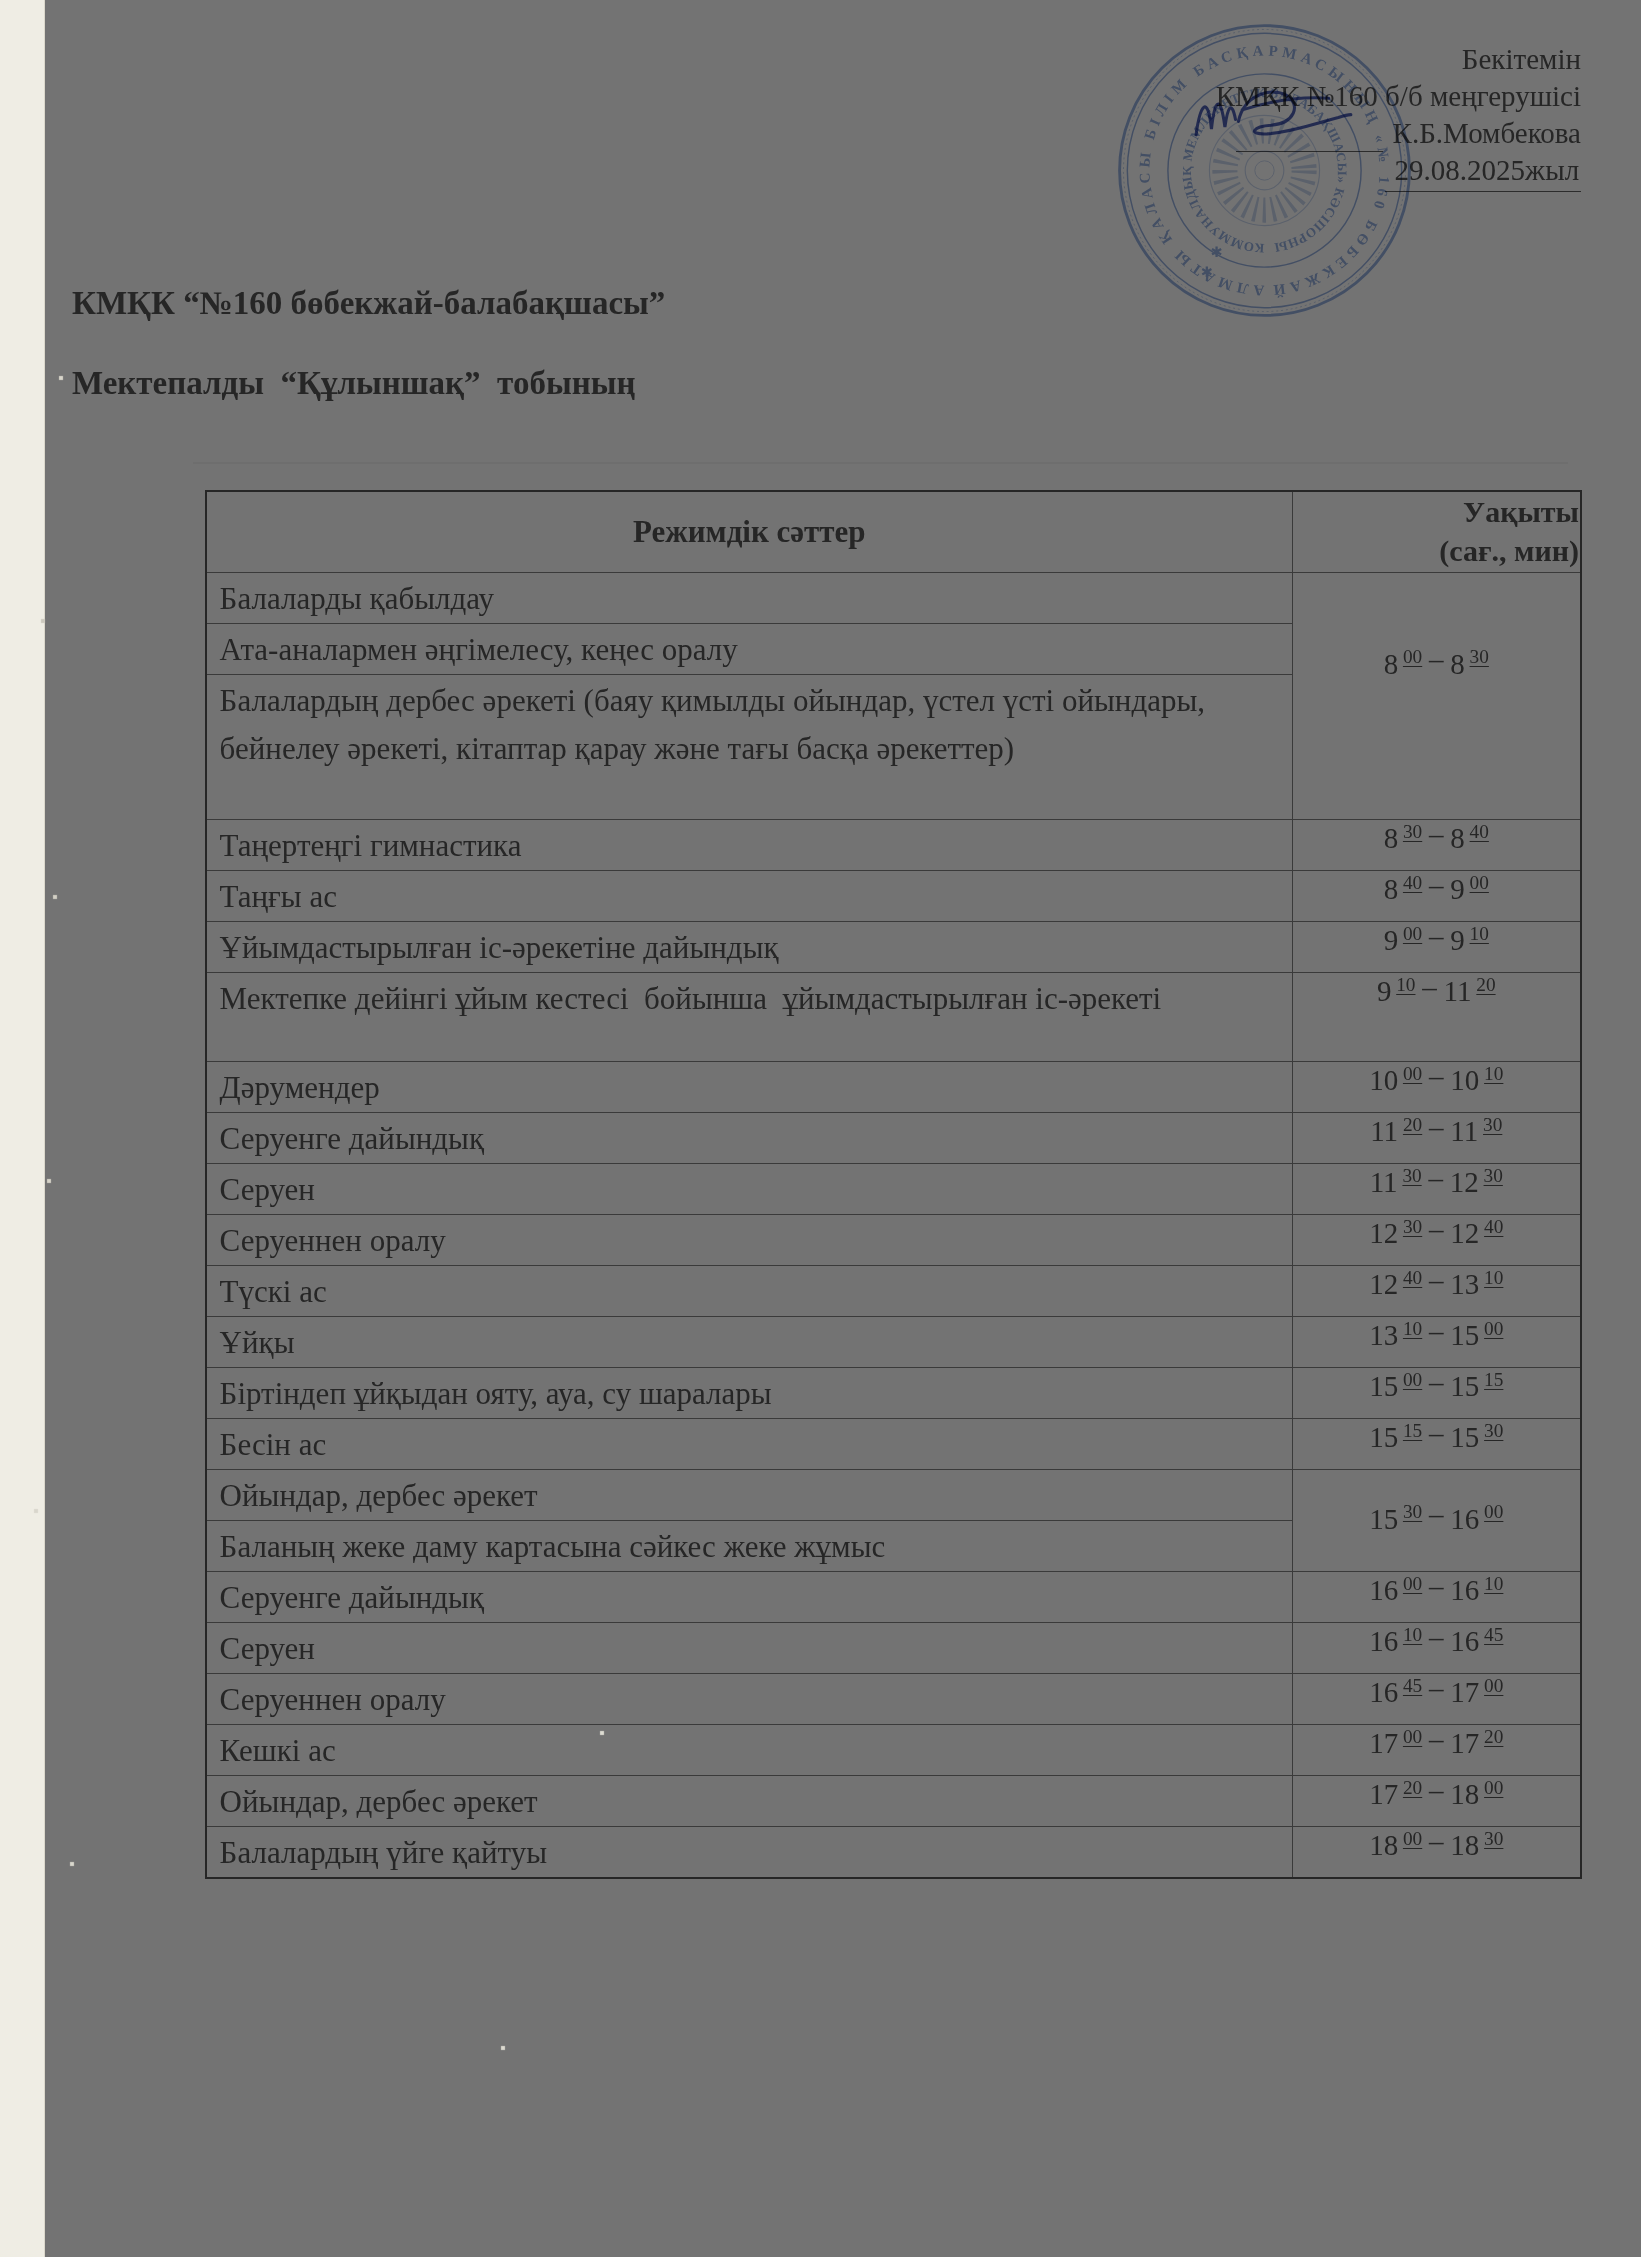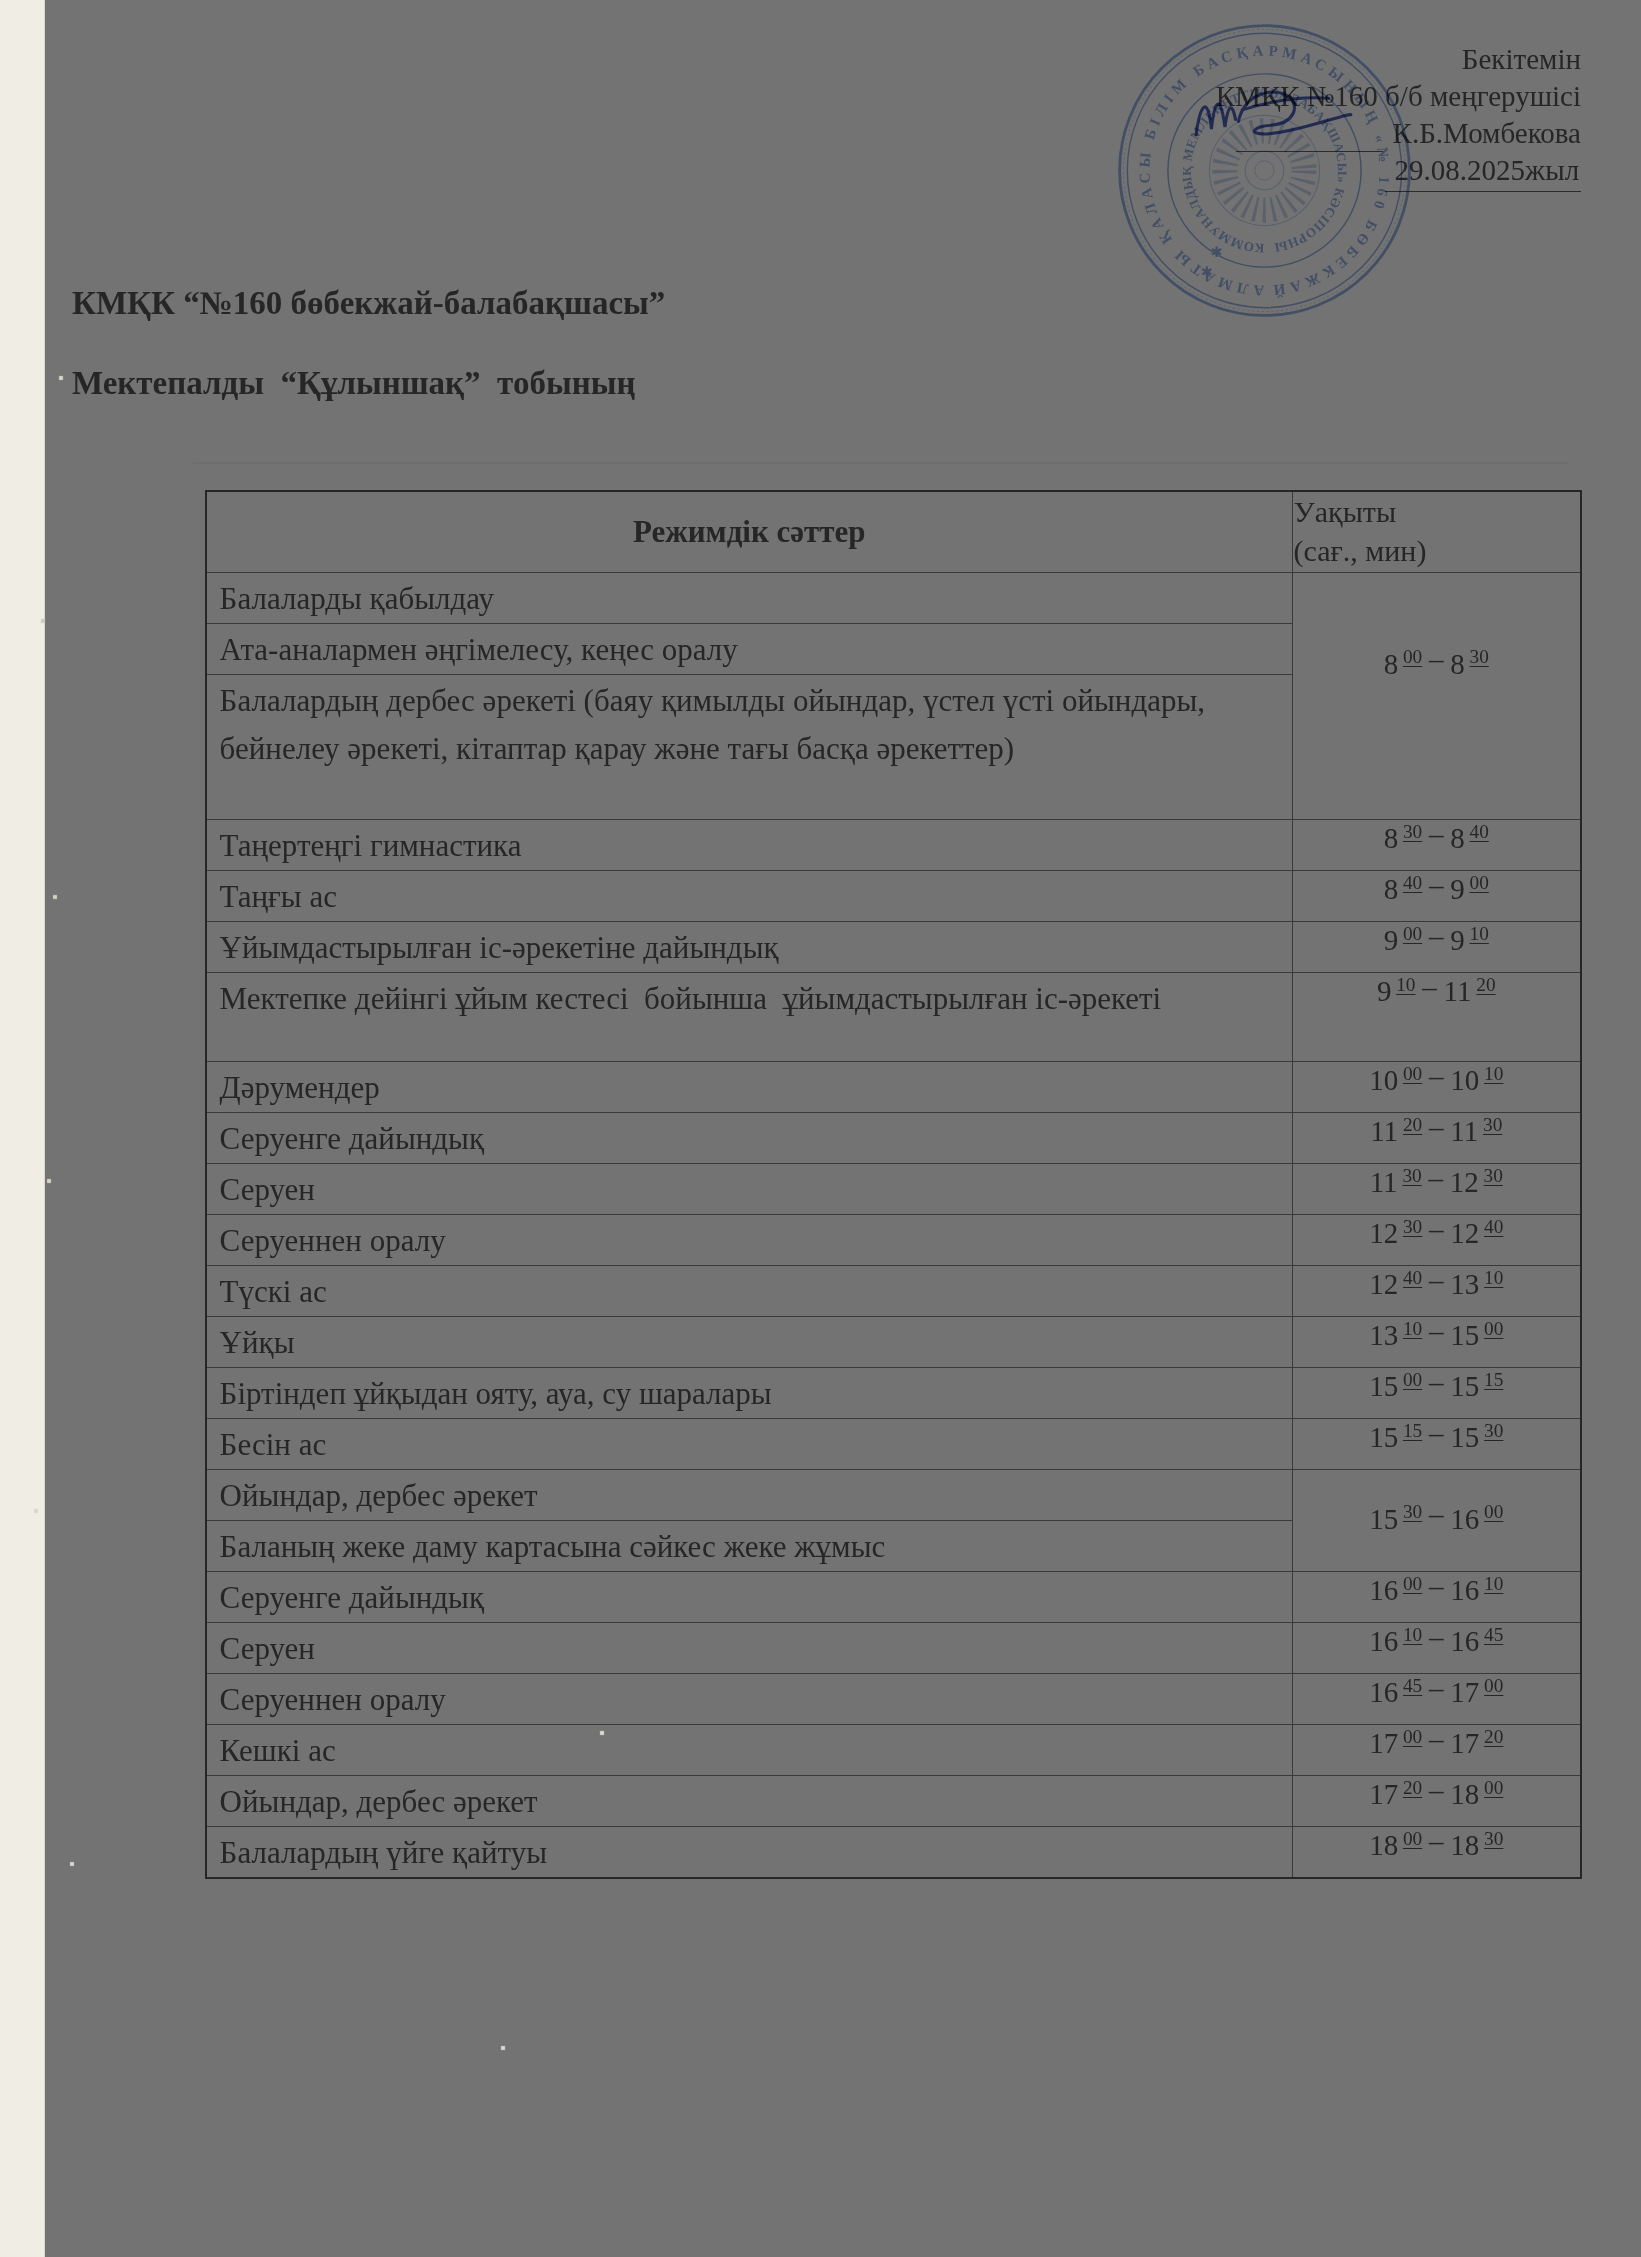--- a/index.html
+++ b/index.html
@@ -35,21 +35,21 @@
   
   .table-topline{position:absolute;left:193px;top:462px;width:1375px;height:1.9px;background:#6a6a6a;opacity:.55;}
 
   
   .sched{position:absolute;left:193px;top:490px;width:1375px;border-collapse:collapse;
          table-layout:fixed;border:2.9px solid #262626;margin-left:12px;}
   .sched td,.sched th{border:1.9px solid #3a3a3a;}
   .c1{width:1086px;} .c2{width:289px;}
   .hH{height:81px;}
   th.act-h{font-size:31px;font-weight:bold;text-align:center;vertical-align:middle;}
-  th.time-h{font-size:30px;font-weight:normal;text-align:left;vertical-align:middle;line-height:1.28;}
+  th.time-h{font-size:30px;font-weight:bold;text-align:right;vertical-align:middle;line-height:1.28;}
   td.act{font-size:31px;text-align:left;vertical-align:top;padding:2.9px 13.5px 0 12.6px;
          line-height:1.52;white-space:pre-wrap;}
   td.time{font-size:29px;text-align:center;vertical-align:top;padding-top:2.9px;white-space:nowrap;}
   td.time.merged{vertical-align:middle;padding-top:0;}
   td.time.ga{padding-bottom:62px;}
   .mm{font-size:19.3px;position:relative;top:-10.6px;margin-left:4.8px;
       text-decoration:underline;text-underline-offset:2.9px;}
   .dash{margin:0 6.8px;position:relative;top:-4.8px;}
   .h40{height:39px}.h44{height:42px}.h45{height:43px}.h46{height:44px}
   .h48{height:46px}.h92{height:89px}.h150{height:145px}

